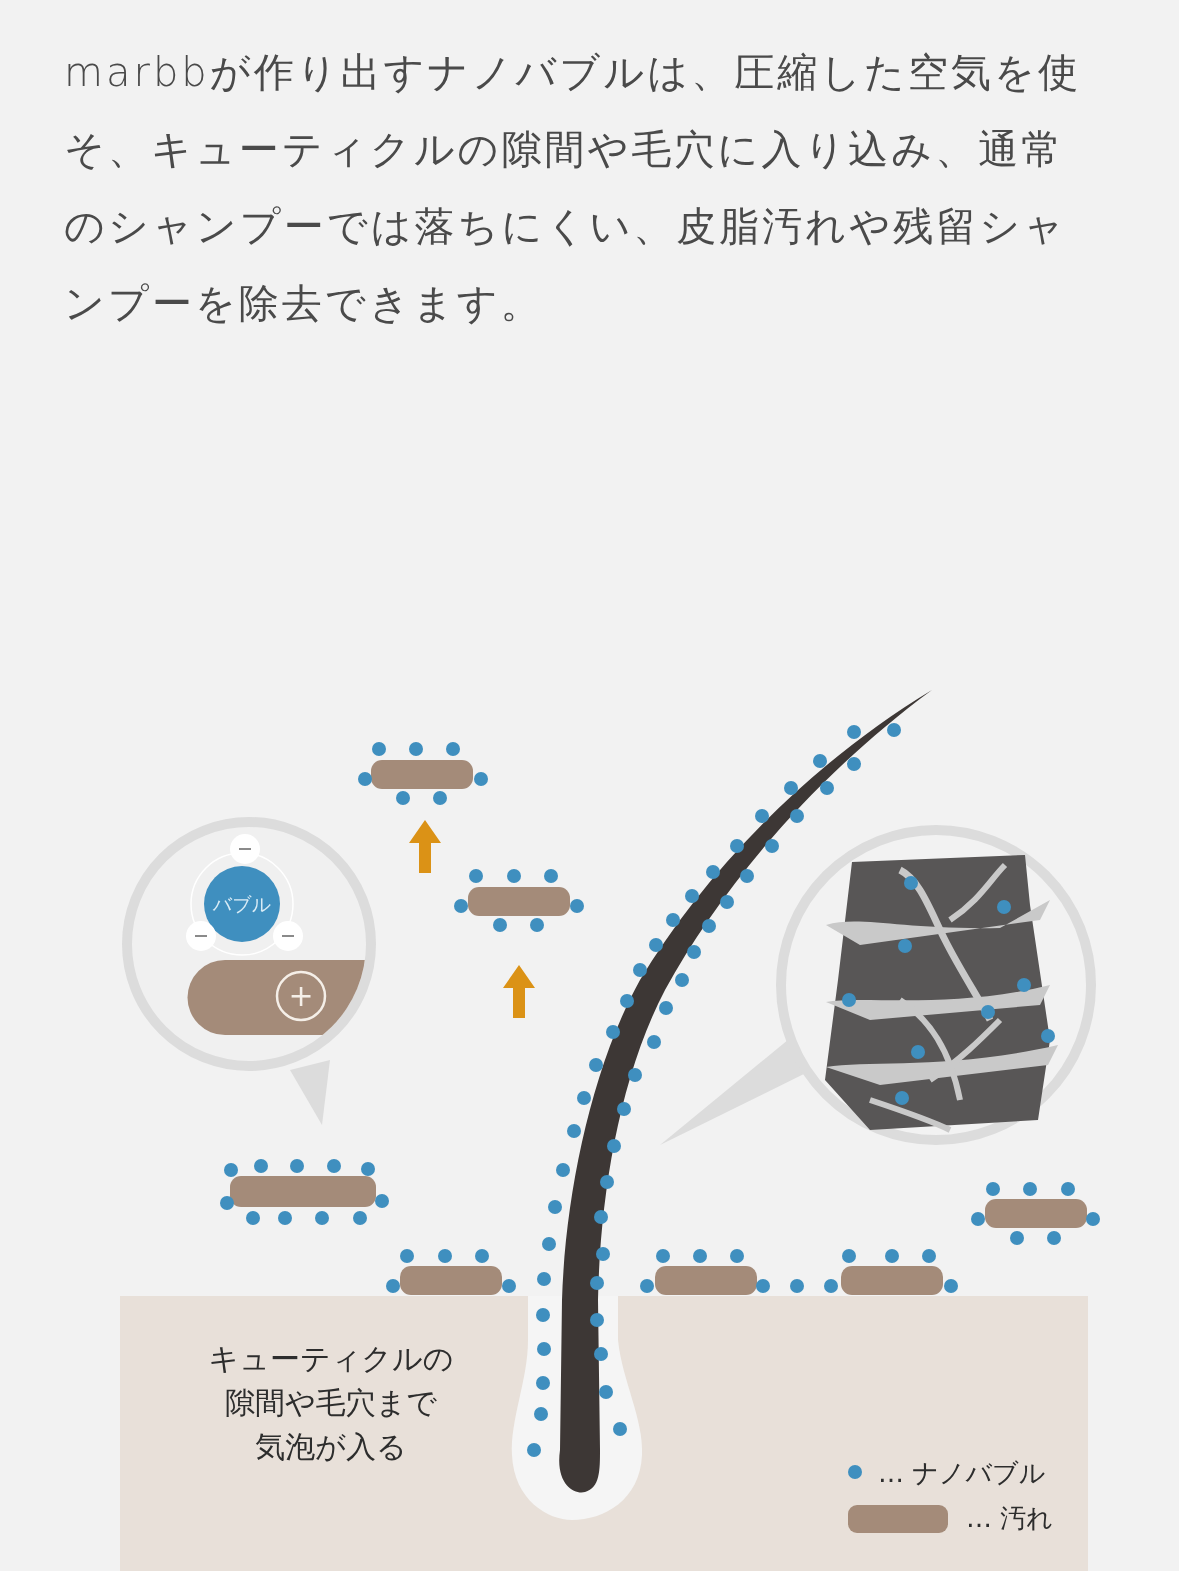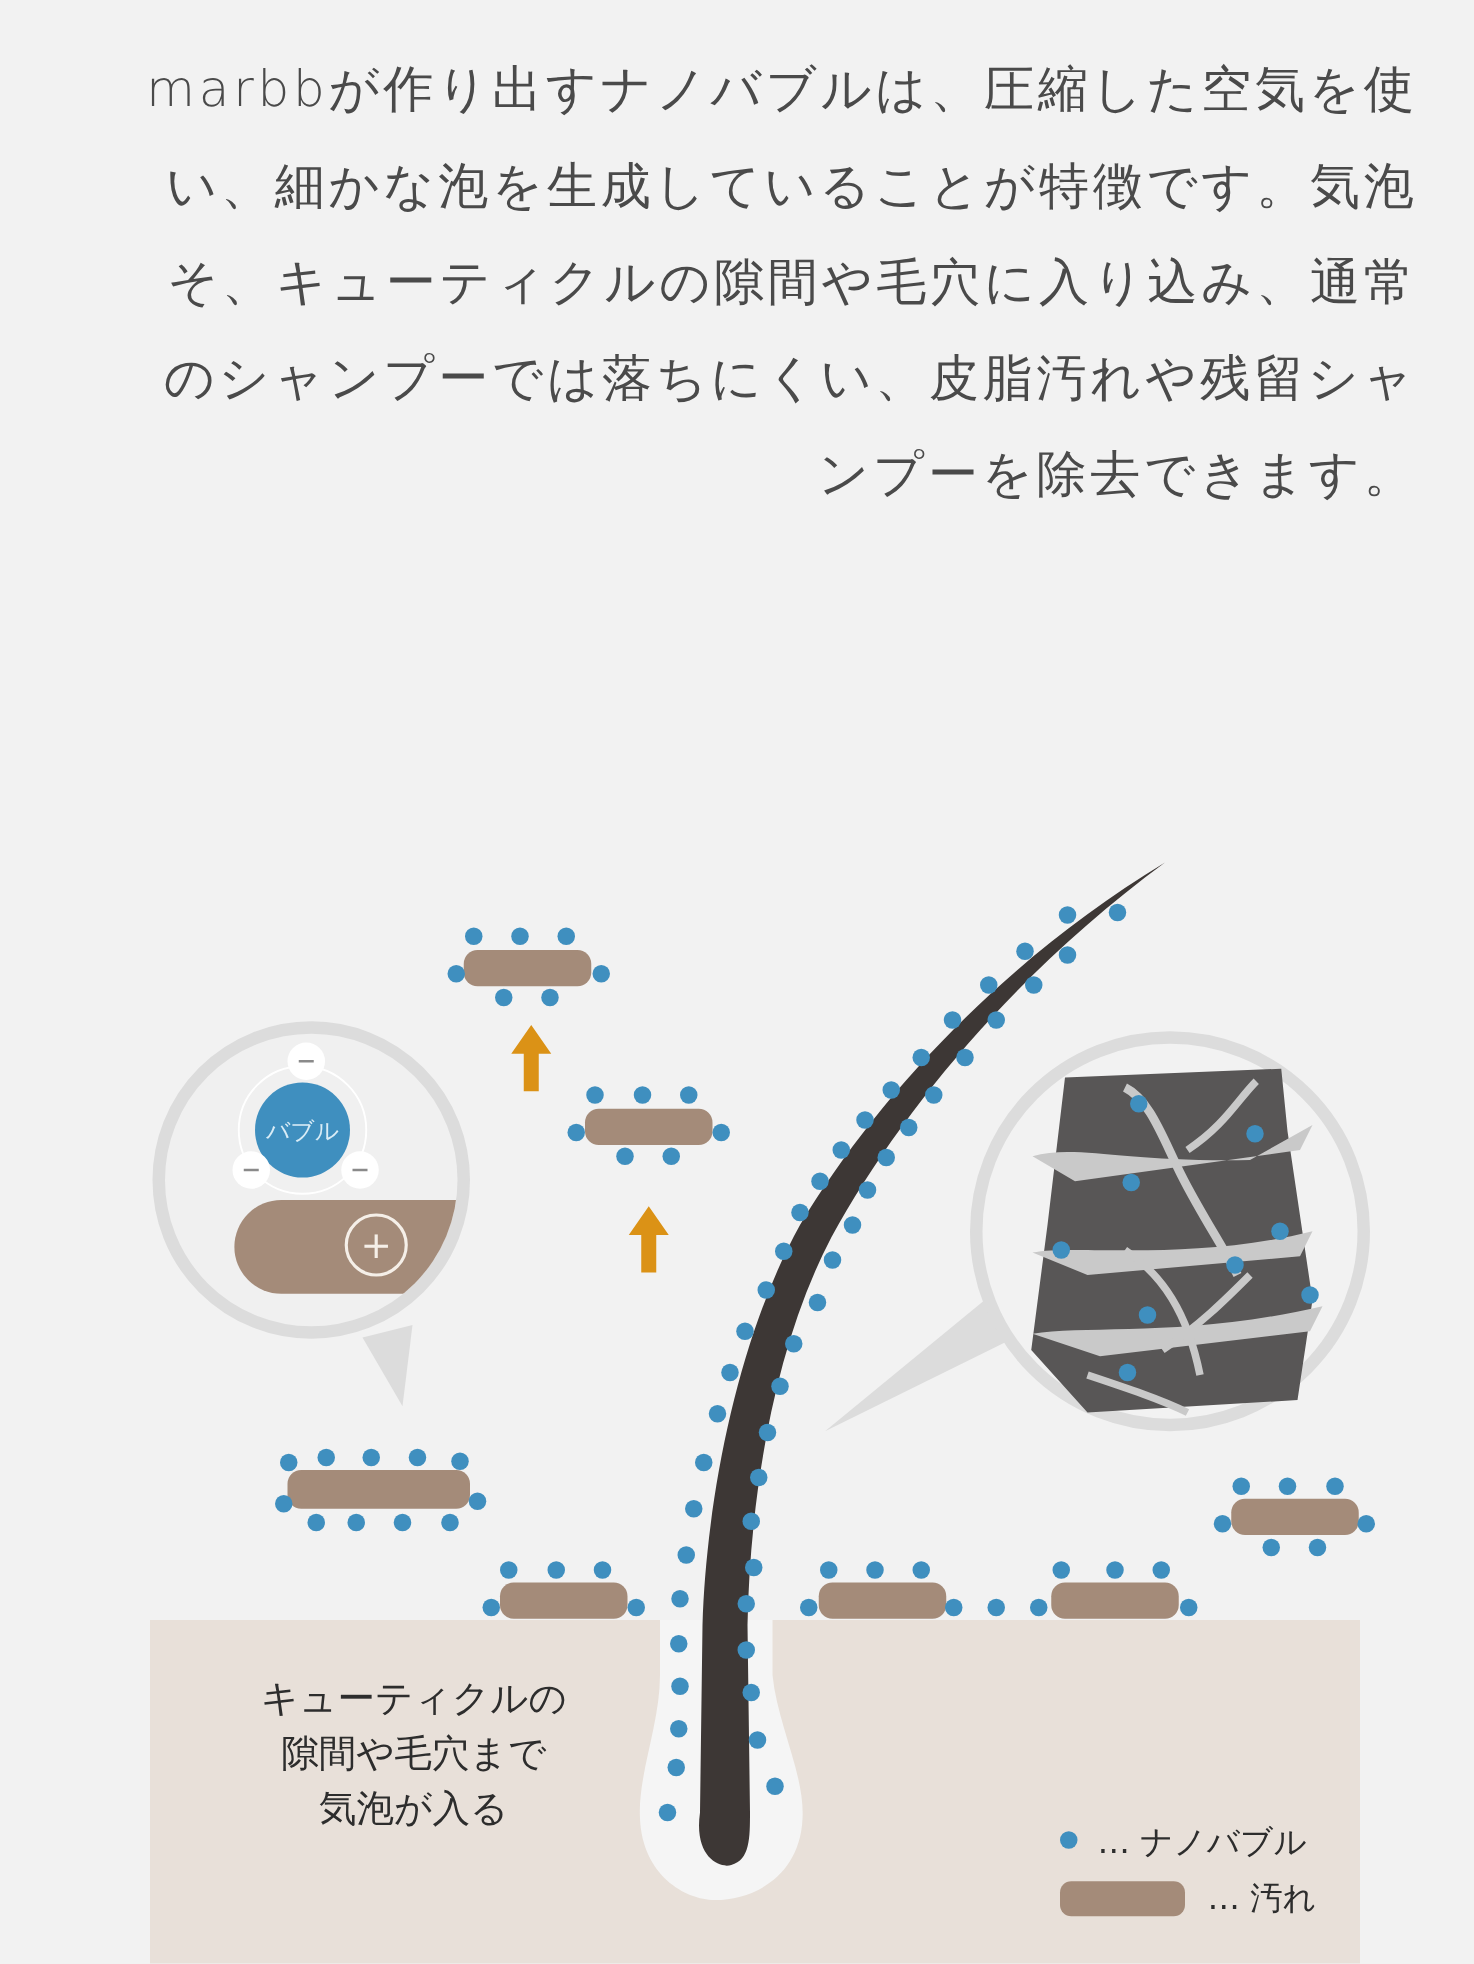--- a/index.html
+++ b/index.html
@@ -5,33 +5,32 @@
     html, body { margin: 0; padding: 0; }
     body {
       width: 1179px; height: 1571px; overflow: hidden;
       background: #f2f2f2;
       font-family: "DejaVu Sans", "Liberation Sans", sans-serif;
       position: relative;
     }
     .intro {
       position: absolute; left: 64px; top: 34px; width: 1070px;
       font-size: 40px; line-height: 77px; color: #4a4a4a;
-      letter-spacing: 3px; font-weight: 300; margin: 0; text-align: right;
+      letter-spacing: 3px; font-weight: 300; margin: 0;
     }
     .intro span { display: block; white-space: nowrap; }
     .diagram { position: absolute; left: 0; top: 600px; width: 1179px; height: 971px; }
     .diagram svg { display: block; }
     .svg-text { font-family: "DejaVu Sans", "Liberation Sans", sans-serif; }
   </style>
 </head>
 <body>
 
 <div class="intro">
   <span>marbbが作り出すナノバブルは、圧縮した空気を使</span>
-  <span>い、細かな泡を生成していることが特徴です。気泡</span>
   <span>そ、キューティクルの隙間や毛穴に入り込み、通常</span>
   <span>のシャンプーでは落ちにくい、皮脂汚れや残留シャ</span>
   <span>ンプーを除去できます。</span>
 </div>
 
 <div class="diagram">
   <svg width="1179" height="971" viewBox="0 600 1179 971" xmlns="http://www.w3.org/2000/svg">
     <defs>
       <g id="pill3">
           <rect x="-52" y="-14" width="104" height="28" rx="12" fill="#a48b79"></rect>

